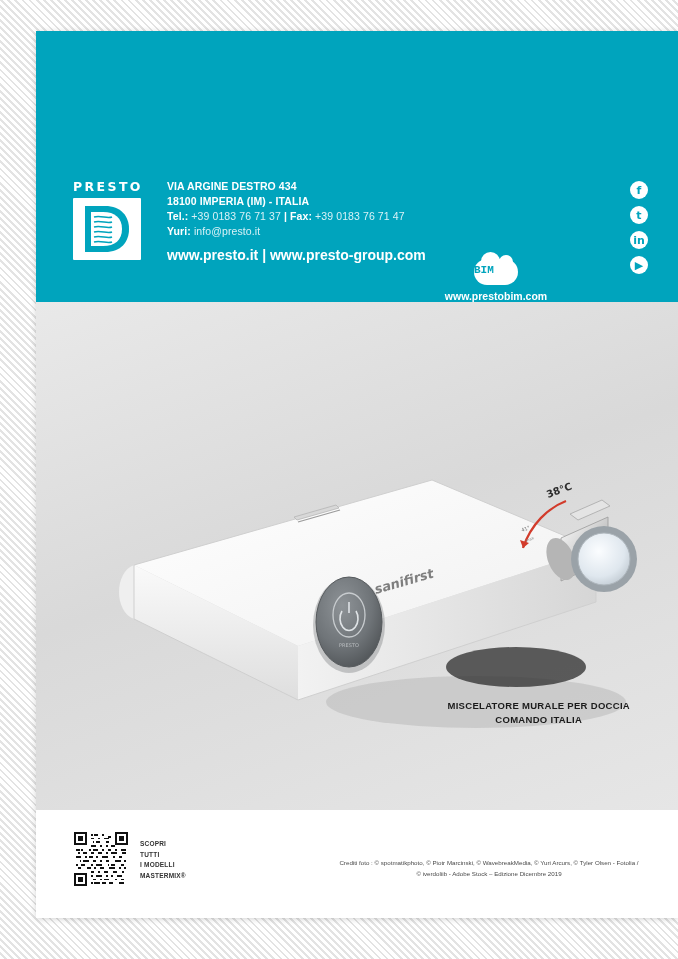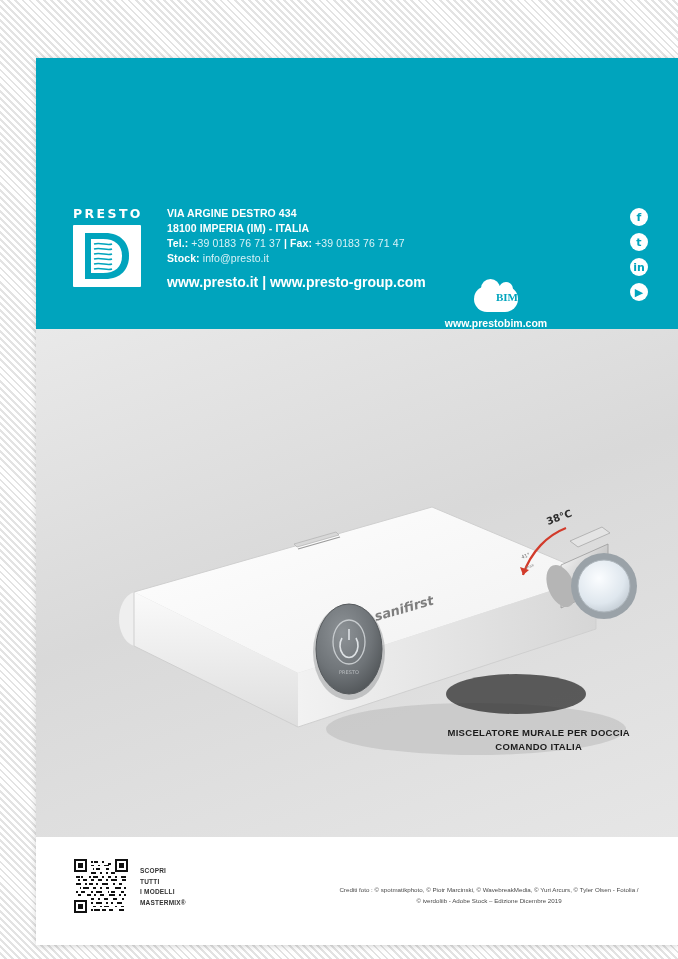--- a/index.html
+++ b/index.html
@@ -30,21 +30,20 @@
 
   .sheet {
     position: absolute;
     left: 36px;
     top: 31px;
     width: 642px;
     height: 887px;
     background: #ffffff;
     box-shadow: 0 1px 6px rgba(0,0,0,0.18);
     overflow: hidden;
-    margin-top: 27px;
   }
 
   
   .header-band {
     position: relative;
     width: 100%;
     height: 271px;
     background: #00a4bd;
   }
 
@@ -141,26 +140,26 @@
     width: 14px;
     height: 14px;
     background: #ffffff;
     border-radius: 50%;
   }
   .bim-text {
     position: absolute;
     left: 0;
     top: 5px;
     width: 44px;
-    text-align: right;
+    text-align: left;
     font-size: 11px;
     font-weight: bold;
     color: #00a4bd;
     z-index: 2;
-    font-family: Liberation Serif, serif;
+    font-family: Liberation Mono, monospace;
   }
   .bim-url {
     font-size: 10.5px;
     font-weight: bold;
     color: #ffffff;
   }
 
   
   .social-col {
     position: absolute;
@@ -272,21 +271,21 @@
         <div class="contact-line">VIA ARGINE DESTRO 434</div>
         <div class="contact-line">18100 IMPERIA (IM) - ITALIA</div>
         <div class="contact-line">
           <span>Tel.:</span>
           <span class="lite">+39 0183 76 71 37</span>
           <span>|</span>
           <span>Fax:</span>
           <span class="lite">+39 0183 76 71 47</span>
         </div>
         <div class="contact-line">
-          <span>Stock:</span>
+          <span>Yuri:</span>
           <span class="lite">info@presto.it</span>
         </div>
         <div class="contact-web">www.presto.it | www.presto-group.com</div>
       </div>
     </div>
 
     <div class="bim-block">
       <div class="bim-badge">
         <div class="bim-text">BIM</div>
       </div>

